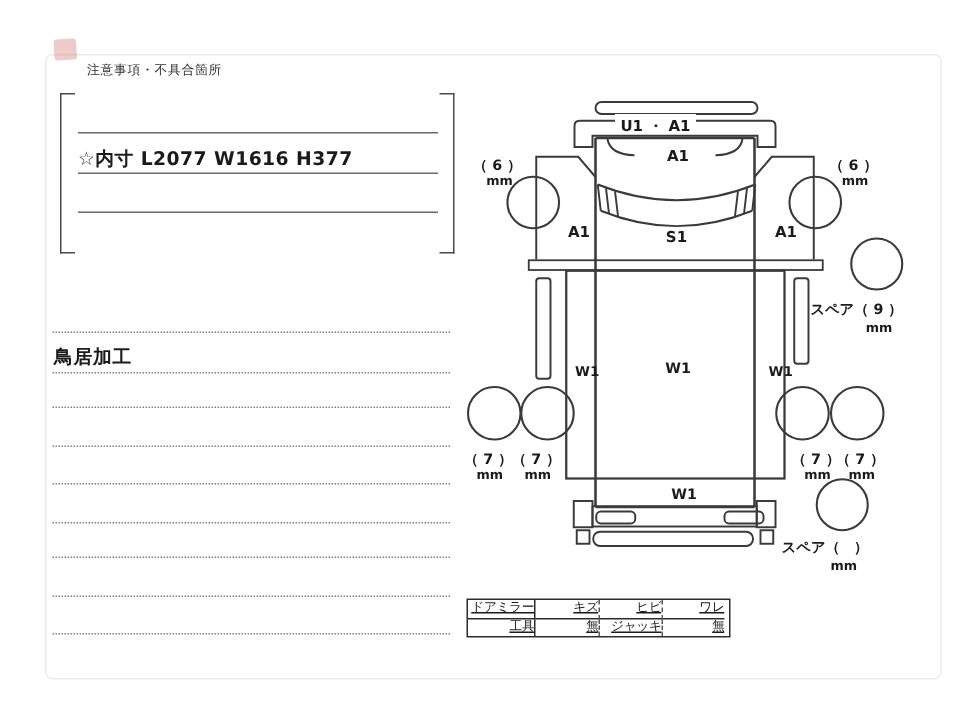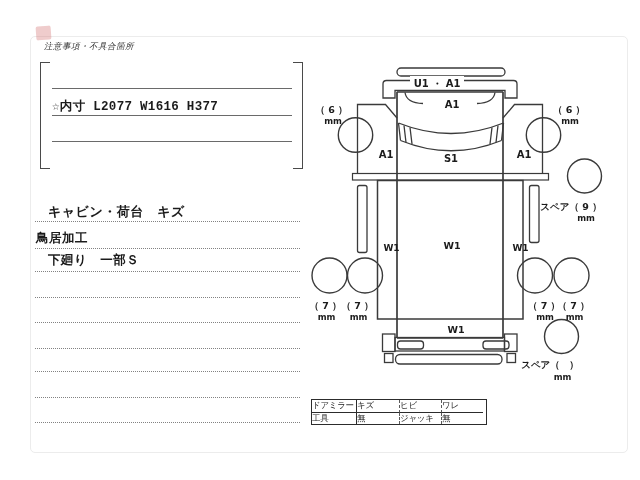--- a/index.html
+++ b/index.html
@@ -8,58 +8,56 @@
     font-family:"DejaVu Sans","Liberation Sans",sans-serif;color:#1b1b1b;
   }
   .abs{position:absolute;}
   .faint-frame{left:30px;top:36px;width:596px;height:415px;border:1px solid #ececec;border-radius:5px;}
   .stamp{left:36px;top:26px;width:15px;height:14px;background:rgba(213,122,122,.38);border-radius:2px;transform:rotate(-4deg);}
   .small-title{font-size:8.5px;color:#2e2e2e;letter-spacing:.5px;white-space:nowrap;}
   .bracket{width:9px;height:105px;top:62px;}
   .bracket.l{left:40px;border-left:1.8px solid #4a4a4a;border-top:1.8px solid #4a4a4a;border-bottom:1.8px solid #4a4a4a;}
   .bracket.r{left:293px;border-right:1.8px solid #4a4a4a;border-top:1.8px solid #4a4a4a;border-bottom:1.8px solid #4a4a4a;}
   .note-big{font-size:13.5px;font-weight:bold;white-space:nowrap;letter-spacing:.5px;}
-  .note-mid{font-size:12.5px;font-weight:bold;white-space:nowrap;letter-spacing:.3px;font-family:Liberation Mono, monospace;}
+  .note-mid{font-size:12.5px;font-weight:bold;white-space:nowrap;letter-spacing:.3px;}
   .uline{width:240px;border-top:1.2px solid #6a6a6a;height:0;}
   .entry{font-size:13px;font-weight:bold;white-space:nowrap;letter-spacing:.5px;}
   .dotline{width:265px;height:0;border-top:1.6px dotted #828282;}
   svg text{font-family:"DejaVu Sans","Liberation Sans",sans-serif;font-weight:bold;fill:#1b1b1b;}
   .eq-table{
     left:311px;top:399px;width:174px;border:1.5px solid #2c2c2c;
     display:grid;grid-template-columns:45px 43px 42px 41px;font-size:8.5px;
   }
   .eq-table .cell{
-    height:11.5px;line-height:11.5px;text-align:left;white-space:nowrap;overflow:hidden;
-    border-right:1px dashed #5a5a5a;border-bottom:1px solid #2c2c2c;letter-spacing:-.3px;
+    height:11.5px;line-height:11.5px;text-align:right;white-space:nowrap;overflow:hidden;
+    border-right:1px dashed #5a5a5a;border-bottom:1px solid #2c2c2c;letter-spacing:-.3px;text-decoration:underline;
   }
   .eq-table .cell.c0{border-right:1px solid #2c2c2c;}
   .eq-table .cell.last{border-right:none;}
   .eq-table .cell.r1{border-bottom:none;}
 </style>
 </head>
 <body>
 
 <div class="sheet">
 
   <div class="abs faint-frame"></div>
   <div class="abs stamp"></div>
 
-  <div class="abs small-title" style="left:44px;top:41px;font-style:italic;">注意事項・不具合箇所</div>
+  <div class="abs small-title" style="left:58px;top:41px;">注意事項・不具合箇所</div>
   <div class="abs bracket l"></div>
   <div class="abs bracket r"></div>
   <div class="abs uline" style="left:52px;top:88px;"></div>
   <div class="abs note-mid" style="left:52px;top:98px;">☆内寸 L2077 W1616 H377</div>
   <div class="abs uline" style="left:52px;top:115px;"></div>
   <div class="abs uline" style="left:52px;top:141px;"></div>
 
-  <div class="abs entry" style="left:48px;top:203px;">キャビン・荷台　キズ</div>
   <div class="abs dotline" style="left:35px;top:221px;"></div>
   <div class="abs entry" style="left:36px;top:230px;font-size:12.5px;">鳥居加工</div>
   <div class="abs dotline" style="left:35px;top:248px;"></div>
-  <div class="abs entry" style="left:48px;top:252px;font-size:12.5px;">下廻り　一部Ｓ</div>
   <div class="abs dotline" style="left:35px;top:271px;"></div>
   <div class="abs dotline" style="left:35px;top:297px;"></div>
   <div class="abs dotline" style="left:35px;top:322px;"></div>
   <div class="abs dotline" style="left:35px;top:348px;"></div>
   <div class="abs dotline" style="left:35px;top:371px;"></div>
   <div class="abs dotline" style="left:35px;top:397px;"></div>
   <div class="abs dotline" style="left:35px;top:422px;"></div>
 
   <svg class="abs" style="left:0;top:0;" width="640" height="480" viewBox="0 0 640 480">
     <g fill="none" stroke="#3a3a3a" stroke-width="1.3">

